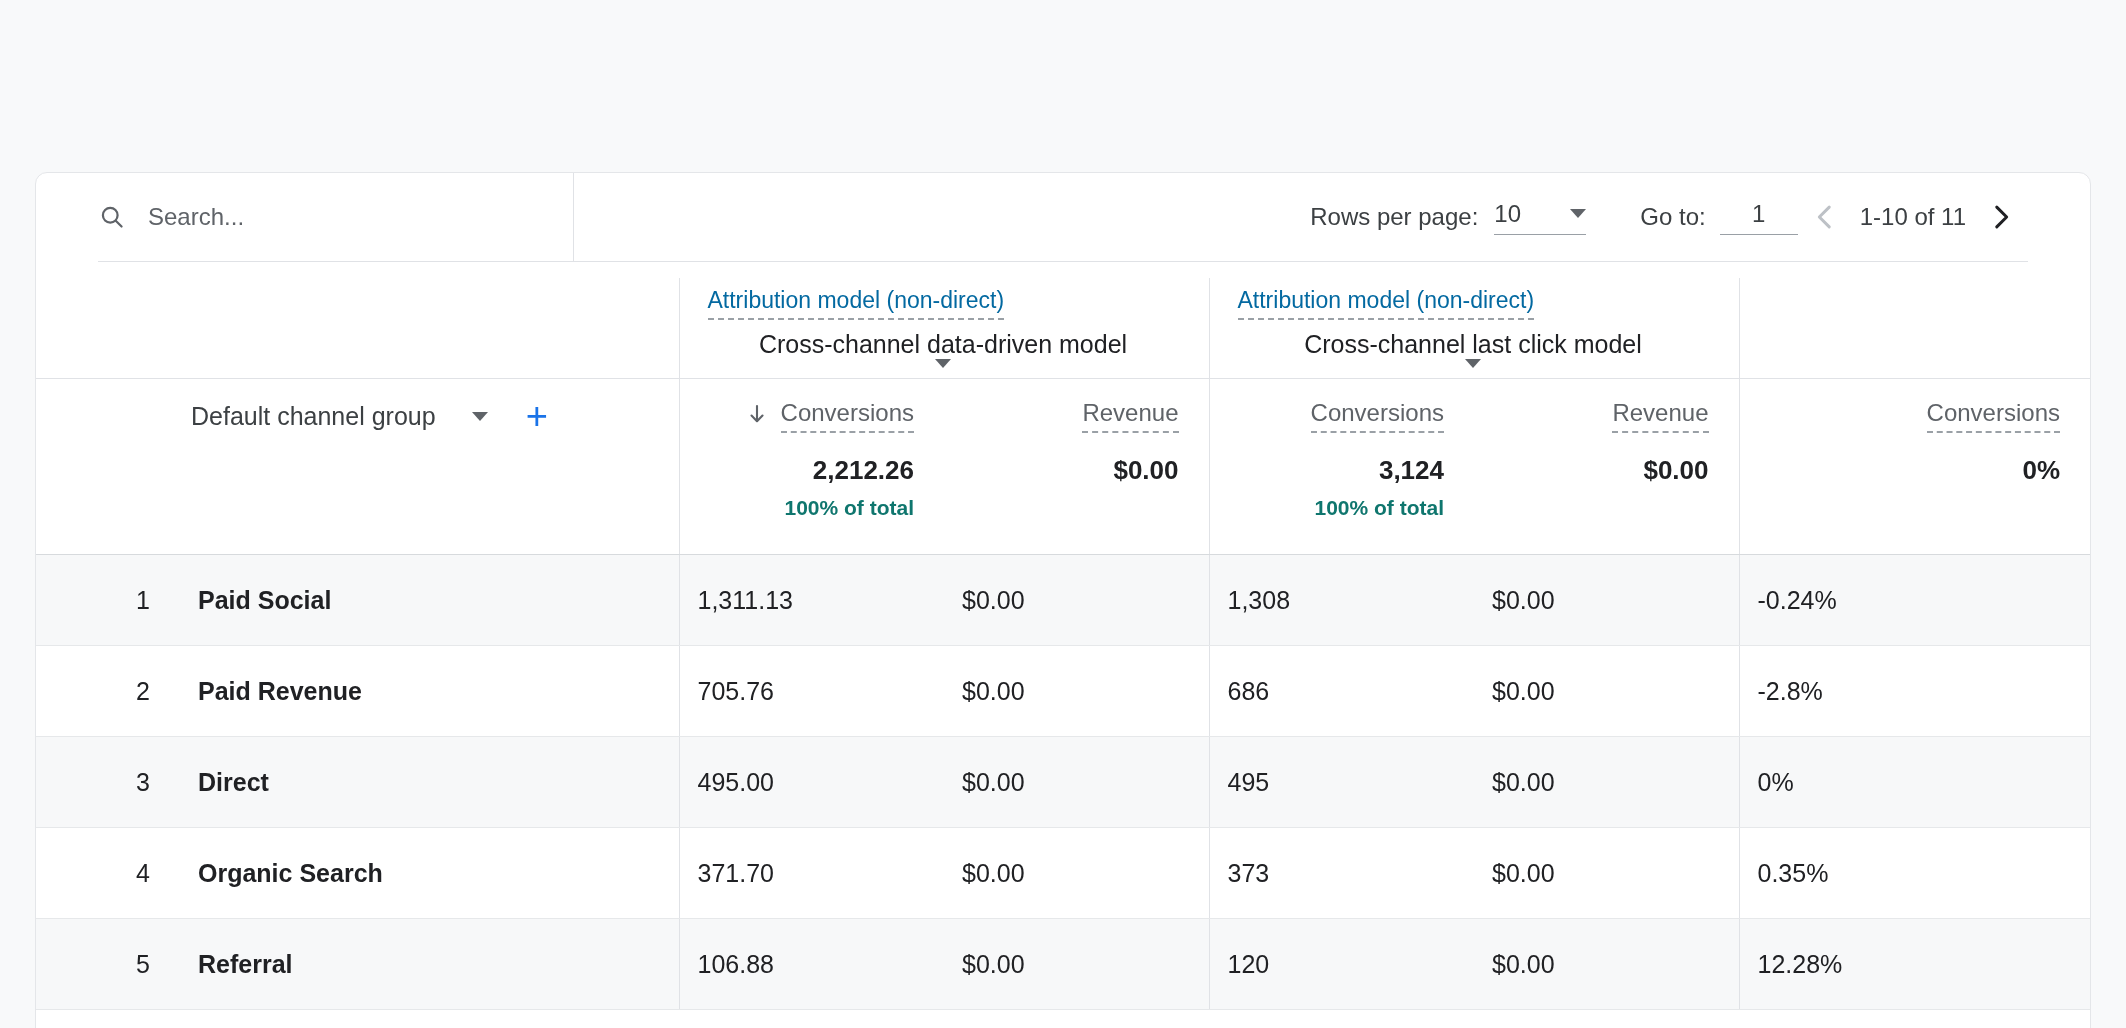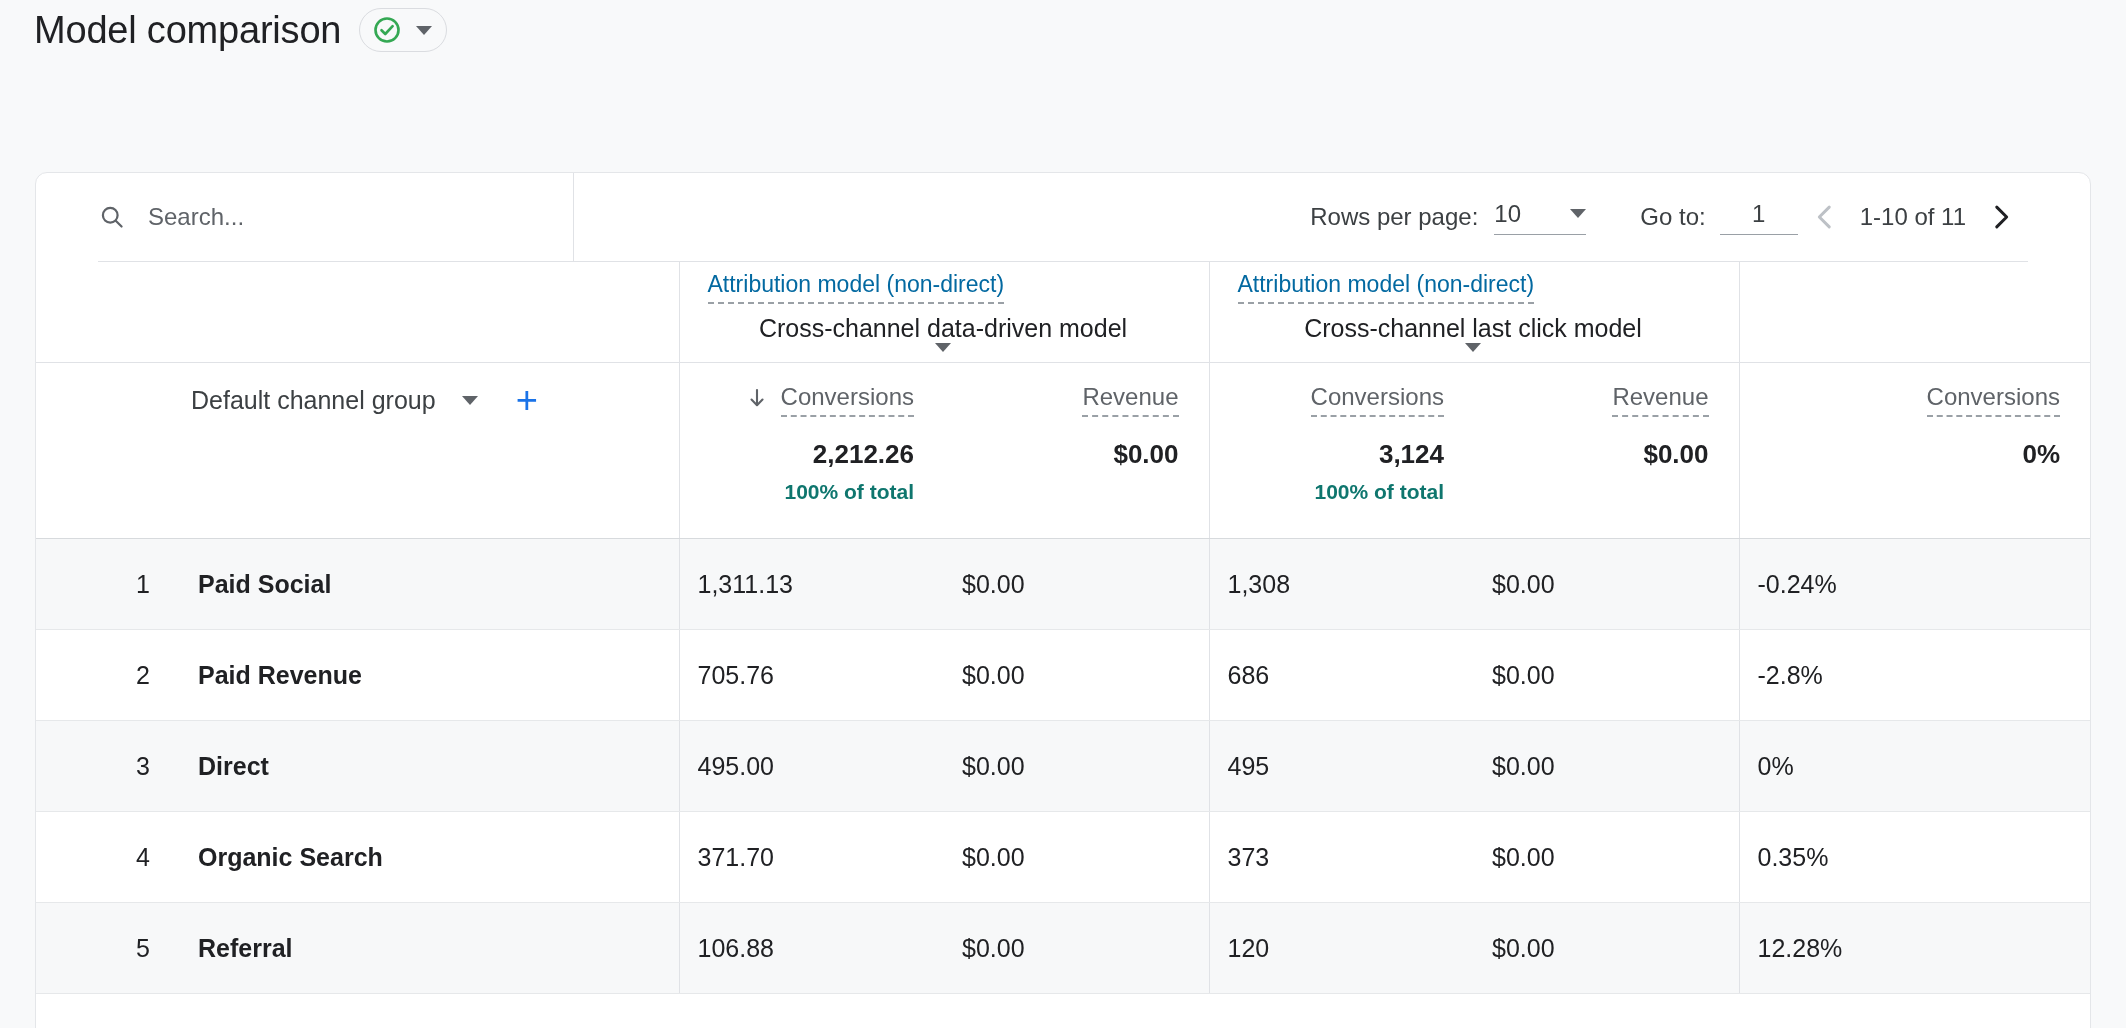--- a/index.html
+++ b/index.html
@@ -66,21 +66,21 @@
     border: 1px solid #e4e6e9;
     border-radius: 12px;
     box-sizing: border-box;
     overflow: hidden;
   }
 
   
   .controls {
     position: relative;
     height: 88px;
-    margin: 0 62px 0 62px;
+    margin: 0 62px 16px 62px;
     border-bottom: 1px solid #e0e2e6;
     display: flex;
     align-items: center;
   }
   .search-box {
     display: flex;
     align-items: center;
     gap: 22px;
     width: 475px;
     height: 88px;
@@ -238,21 +238,21 @@
   .dim-cell {
     display: flex;
     align-items: center;
     gap: 22px;
     padding-left: 155px;
     height: 74px;
   }
   .dim-select {
     display: flex;
     align-items: center;
-    gap: 26px;
+    gap: 36px;
     cursor: pointer;
   }
   .dim-text {
     font-size: 25px;
     color: #3c4043;
     white-space: nowrap;
   }
   .plus-btn {
     color: #1a73e8;
     font-size: 38px;
@@ -324,30 +324,20 @@
     font-weight: 700;
     color: #202124;
   }
   .num { text-align: left; }
 </style>
 </head>
 <body>
 
 <div class="page">
 
-  <div class="title-row">
-    <div class="page-title">Model comparison</div>
-    <div class="status-pill">
-      <svg class="check-circle" width="30" height="30" viewBox="0 0 24 24">
-        <circle cx="12" cy="12" r="9.2" fill="none" stroke="#34a853" stroke-width="2.1"></circle>
-        <path d="M7.6 12.2 L10.6 15.2 L16.5 8.9" fill="none" stroke="#34a853" stroke-width="2.1" stroke-linecap="round" stroke-linejoin="round"></path>
-      </svg>
-      <span class="pill-caret"></span>
-    </div>
-  </div>
 
   <div class="card">
 
     <div class="controls">
       <div class="search-box">
         <svg class="search-icon" width="28" height="28" viewBox="0 0 24 24">
           <circle cx="10.5" cy="10.5" r="6.3" fill="none" stroke="#5f6368" stroke-width="1.9"></circle>
           <line x1="15.2" y1="15.2" x2="20.2" y2="20.2" stroke="#5f6368" stroke-width="1.9" stroke-linecap="round"></line>
         </svg>
         <input class="search-input" type="text" placeholder="Search..." style="">

